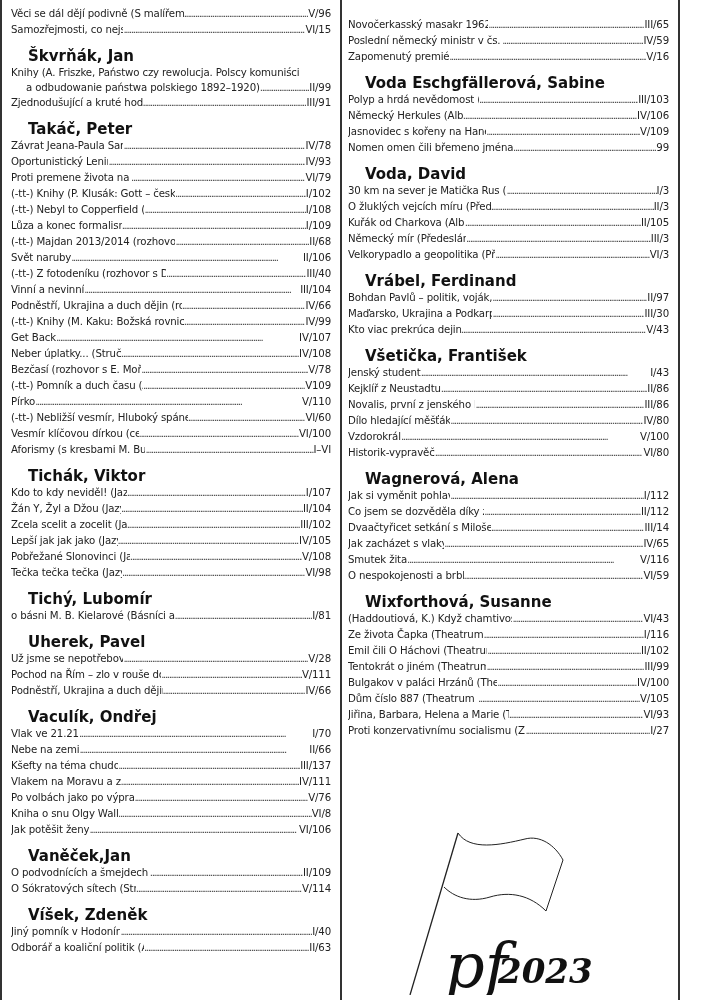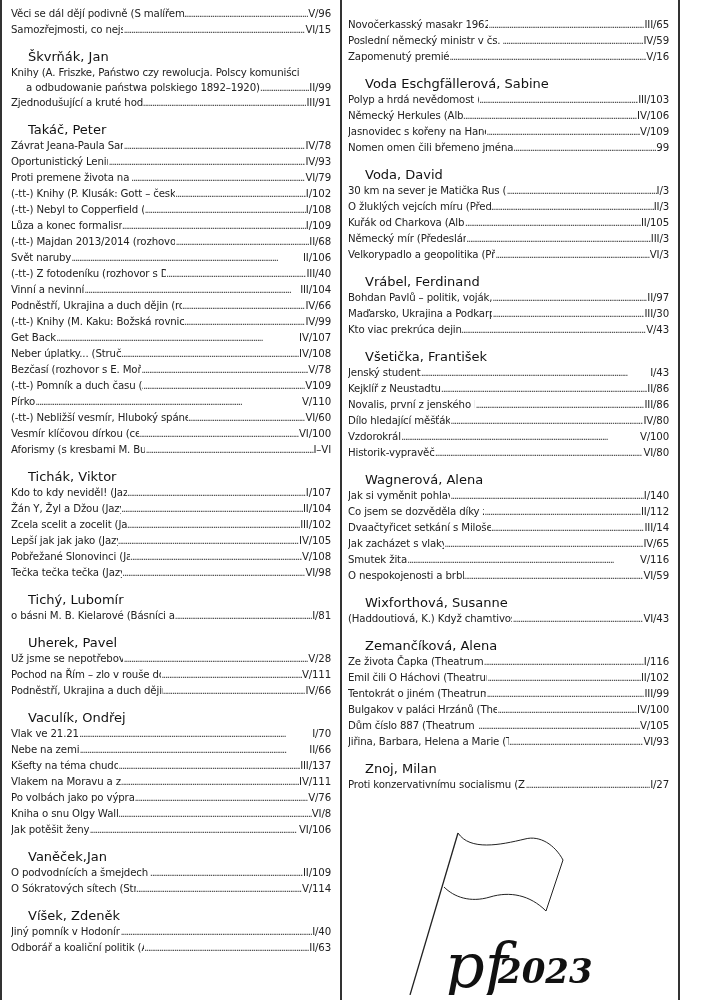--- a/index.html
+++ b/index.html
@@ -10,21 +10,21 @@
   #col-right { left: 342px; width: 338px; border-right: 2px solid #333; padding: 17px 9px 0 6px; }
   .entry { display: flex; align-items: flex-end; font-size: 10.2px; line-height: 16px; height: 16px; white-space: nowrap; letter-spacing: -0.15px; }
   .entry .t { flex: 0 1 auto; overflow: hidden; }
   .entry .d { flex: 1 1 auto; overflow: hidden; color: #444; }
   .entry .d::before { content: ". . . . . . . . . . . . . . . . . . . . . . . . . . . . . . . . . . . . . . . . . . . . . . . . . . . . . . . . . . . . . . . . . . . . . . . . . . . . . . . . . . . . . . . . . . . . . . . . . . . . . . . . . . . . . ."; letter-spacing: -2.3px; }
   .entry .p { flex: 0 0 auto; }
   .entry.multi { height: auto; display: block; }
   .multi .l1 { display: block; line-height: 15px; }
   .multi .l2 { display: flex; padding-left: 15px; line-height: 15px; text-align: center; }
   .multi .l2 .d { flex: 1; overflow: hidden; }
-  .author { font-weight: normal; font-size: 13px; padding-left: 17px; margin-top: 10px; line-height: 17px; height: 17px; color: #111; }
+  .author { font-weight: bold; font-size: 15px; padding-left: 17px; margin-top: 10px; line-height: 17px; height: 17px; color: #111; }
   .section:first-child .author { margin-top: 0; }
   #pf { position: absolute; left: 400px; top: 815px; width: 200px; height: 180px; }
 </style>
 </head>
 <body>
 
 <div id="col-left" class="col">
     <div class="section">
       <div class="entry">
         <span class="t">Věci se dál dějí podivně (S malířem J. Reichelem hovoří...)</span>
@@ -402,21 +402,21 @@
         <span class="t">Historik-vypravěč</span>
         <span class="d"></span>
         <span class="p">VI/80</span>
       </div>
     </div>
     <div class="section">
       <div class="author">Wagnerová, Alena</div>
       <div class="entry">
         <span class="t">Jak si vyměnit pohlaví</span>
         <span class="d"></span>
-        <span class="p">I/140</span>
+        <span class="p">I/112</span>
       </div>
       <div class="entry">
         <span class="t">Co jsem se dozvěděla díky zpoždění</span>
         <span class="d"></span>
         <span class="p">II/112</span>
       </div>
       <div class="entry">
         <span class="t">Dvaačtyřicet setkání s Milošem Bártou</span>
         <span class="d"></span>
         <span class="p">III/14</span>
@@ -439,21 +439,20 @@
     </div>
     <div class="section">
       <div class="author">Wixforthová, Susanne</div>
       <div class="entry">
         <span class="t">(Haddoutiová, K.) Když chamtivost způsobuje inflaci</span>
         <span class="d"></span>
         <span class="p">VI/43</span>
       </div>
     </div>
     <div class="section">
-      <div class="author">Zemančíková, Alena</div>
       <div class="entry">
         <span class="t">Ze života Čapka (Theatrum mundi)</span>
         <span class="d"></span>
         <span class="p">I/116</span>
       </div>
       <div class="entry">
         <span class="t">Emil čili O Háchovi (Theatrum mundi)</span>
         <span class="d"></span>
         <span class="p">II/102</span>
       </div>
@@ -472,21 +471,20 @@
         <span class="d"></span>
         <span class="p">V/105</span>
       </div>
       <div class="entry">
         <span class="t">Jiřina, Barbara, Helena a Marie (Theatrum mundi)</span>
         <span class="d"></span>
         <span class="p">VI/93</span>
       </div>
     </div>
     <div class="section">
-      <div class="author">Znoj, Milan</div>
       <div class="entry">
         <span class="t">Proti konzervativnímu socialismu (Za demokratickou levici)</span>
         <span class="d"></span>
         <span class="p">I/27</span>
       </div>
     </div>
   </div>
 
 <svg id="pf" viewBox="0 0 200 180">
   <g fill="none" stroke="#222">

